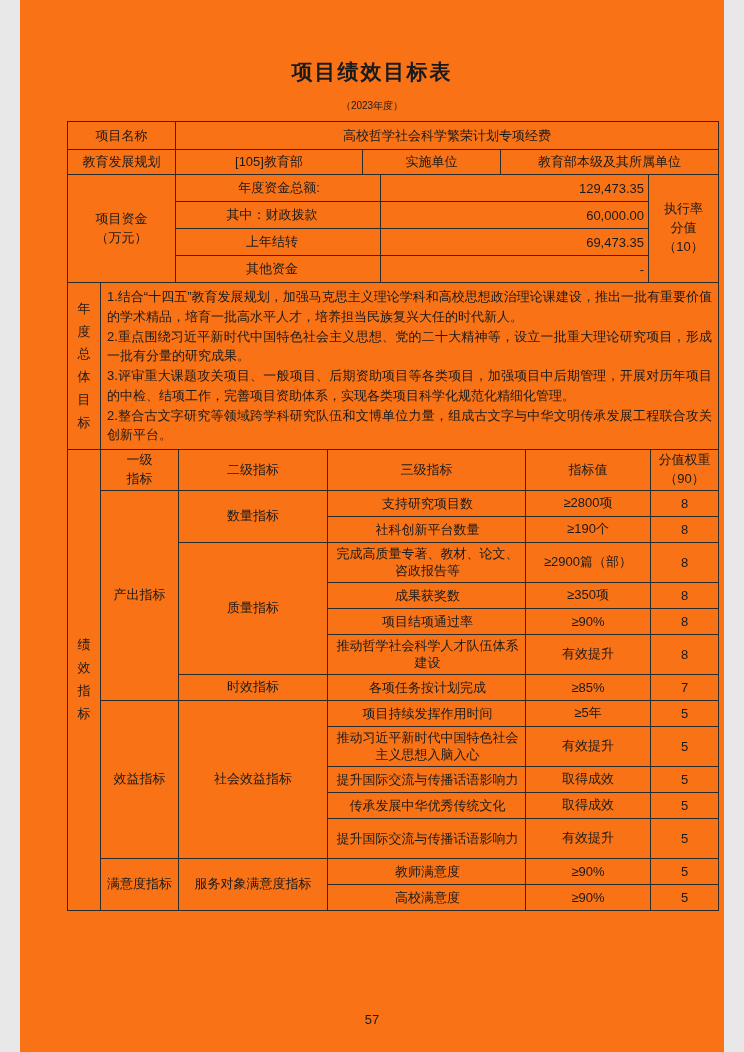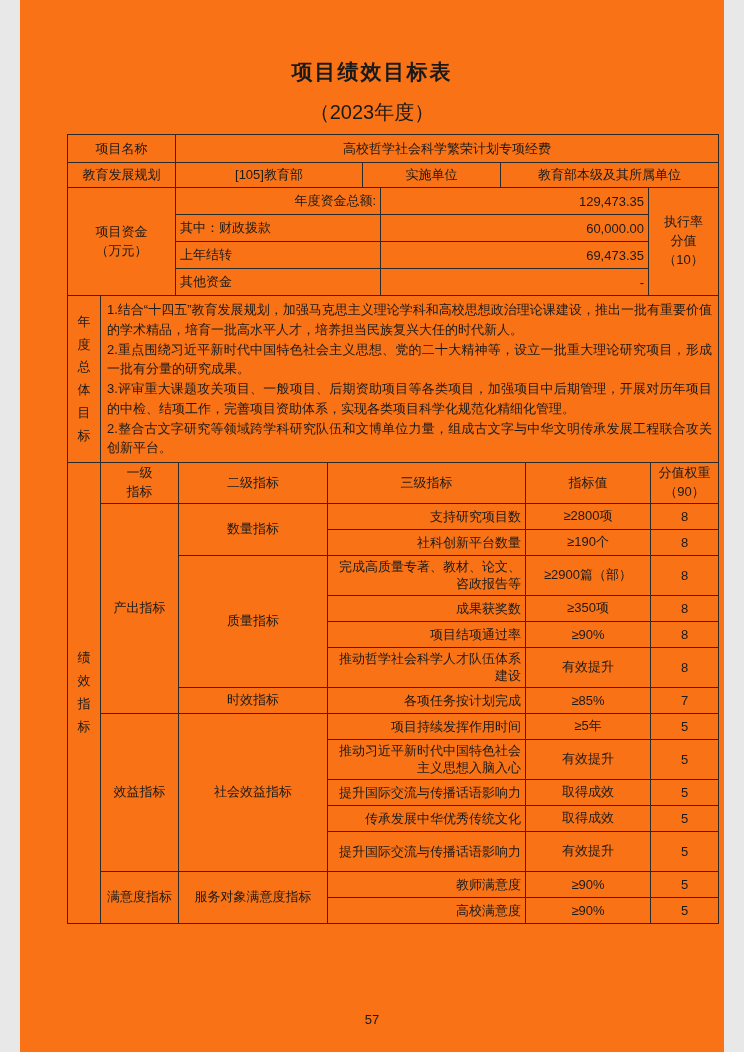--- a/index.html
+++ b/index.html
@@ -7,35 +7,35 @@
   .page {
     width:704px; height:1052px; position:relative; margin:0 auto;
     background:#f97316; color:#1a1a1a;
     font-family:Liberation Sans, sans-serif;
     font-size:13px; overflow:hidden;
   }
   .doc-title {
     padding-top:58px; text-align:center;
     font-size:21px; font-weight:bold; letter-spacing:2px;
   }
-  .doc-subtitle { text-align:center; font-size:20px; margin-top:13px; }
+  .doc-subtitle { text-align:center; font-size:10px; margin-top:13px; }
 
   table.tbl {
     border-collapse:collapse; table-layout:fixed;
     margin-left:47px; width:651px;
   }
   table.tbl.stack { margin-top:-1px; }
   .tbl td, .tbl th {
     border:1px solid #2b2b2b; padding:1px 4px;
     font-weight:normal; vertical-align:middle; overflow:hidden;
   }
   .ctr { text-align:center; }
-  .lt  { text-align:right; padding-left:6px !important; }
+  .lt  { text-align:center; padding-left:6px !important; }
   .rt  { text-align:right; padding-right:4px !important;margin-top:40px; }
-  .rt-pad { text-align:left; padding-right:16px !important; }
+  .rt-pad { text-align:center; padding-right:16px !important; }
   .pre { white-space:pre-line; line-height:1.45; }
   .vlabel {
     width:14px; margin:12px auto; word-break:break-all;
     line-height:1.75; text-align:center;
   }
   .goals-cell { padding:4px 6px !important; vertical-align:middle; }
   .goal-item { text-align:justify; line-height:1.52; }
   .ind-name { line-height:1.32; padding-top:2px !important; padding-bottom:2px !important; }
   .page-num {
     position:absolute; bottom:25px; left:0; right:0;

